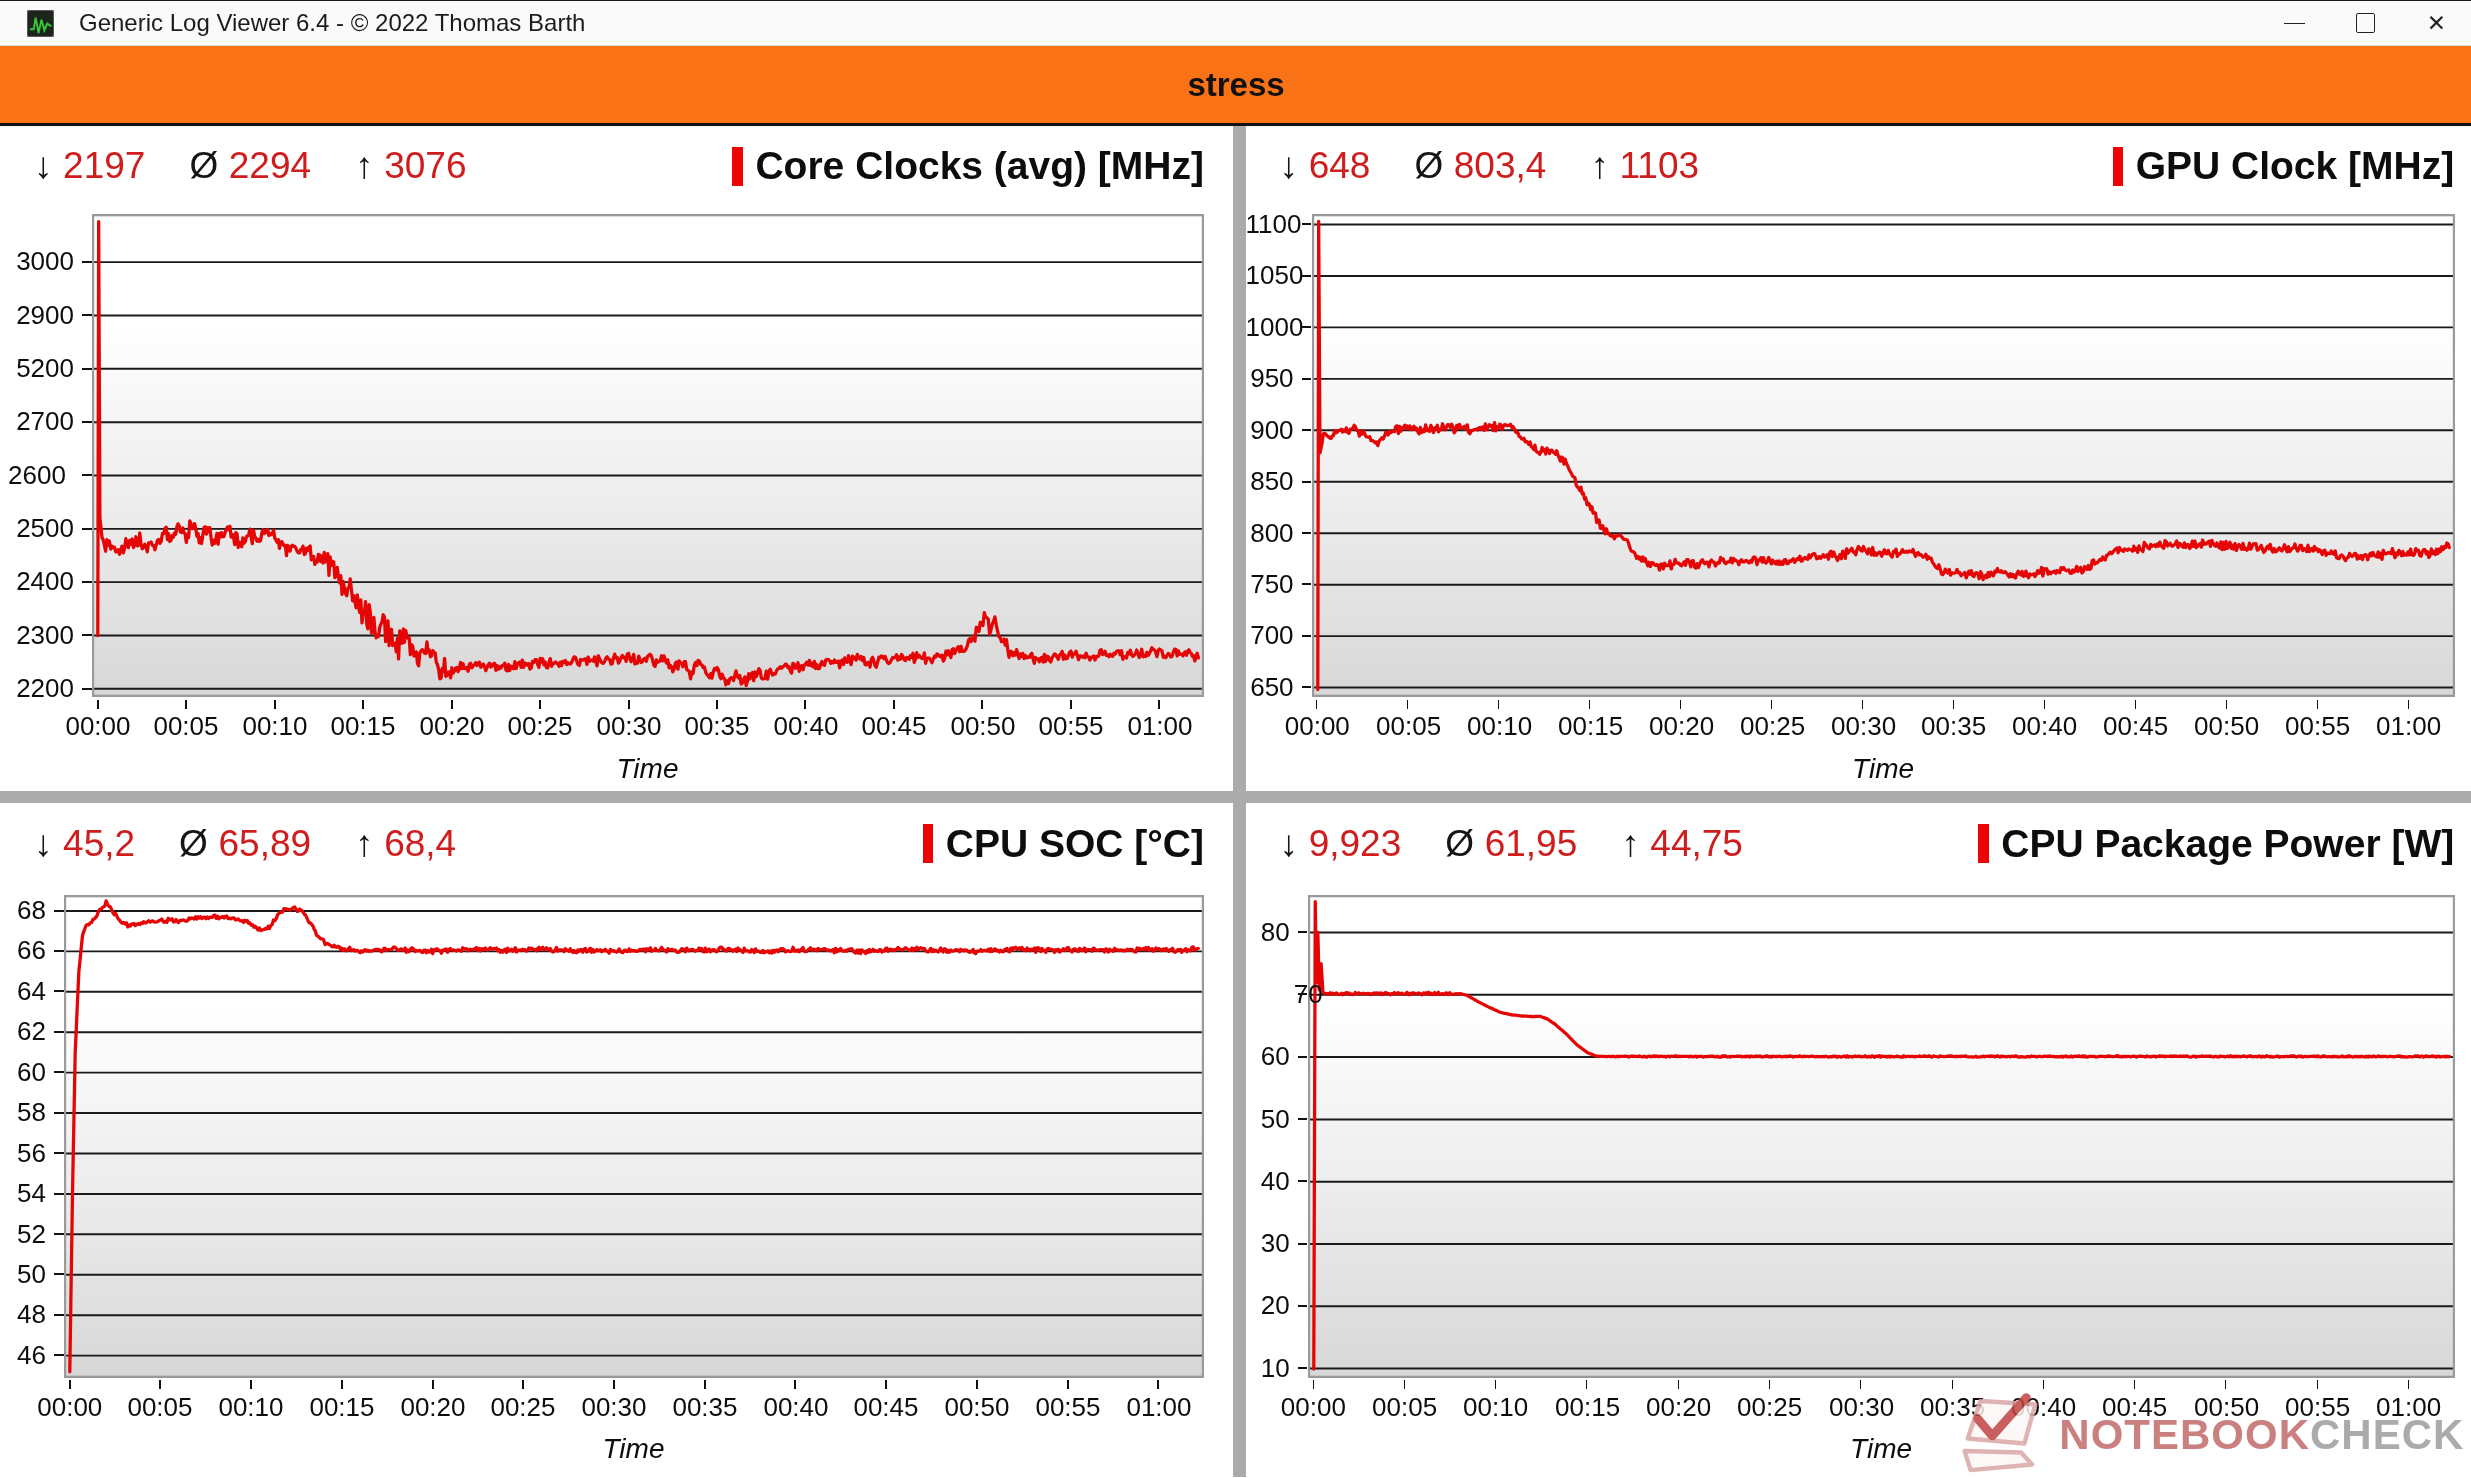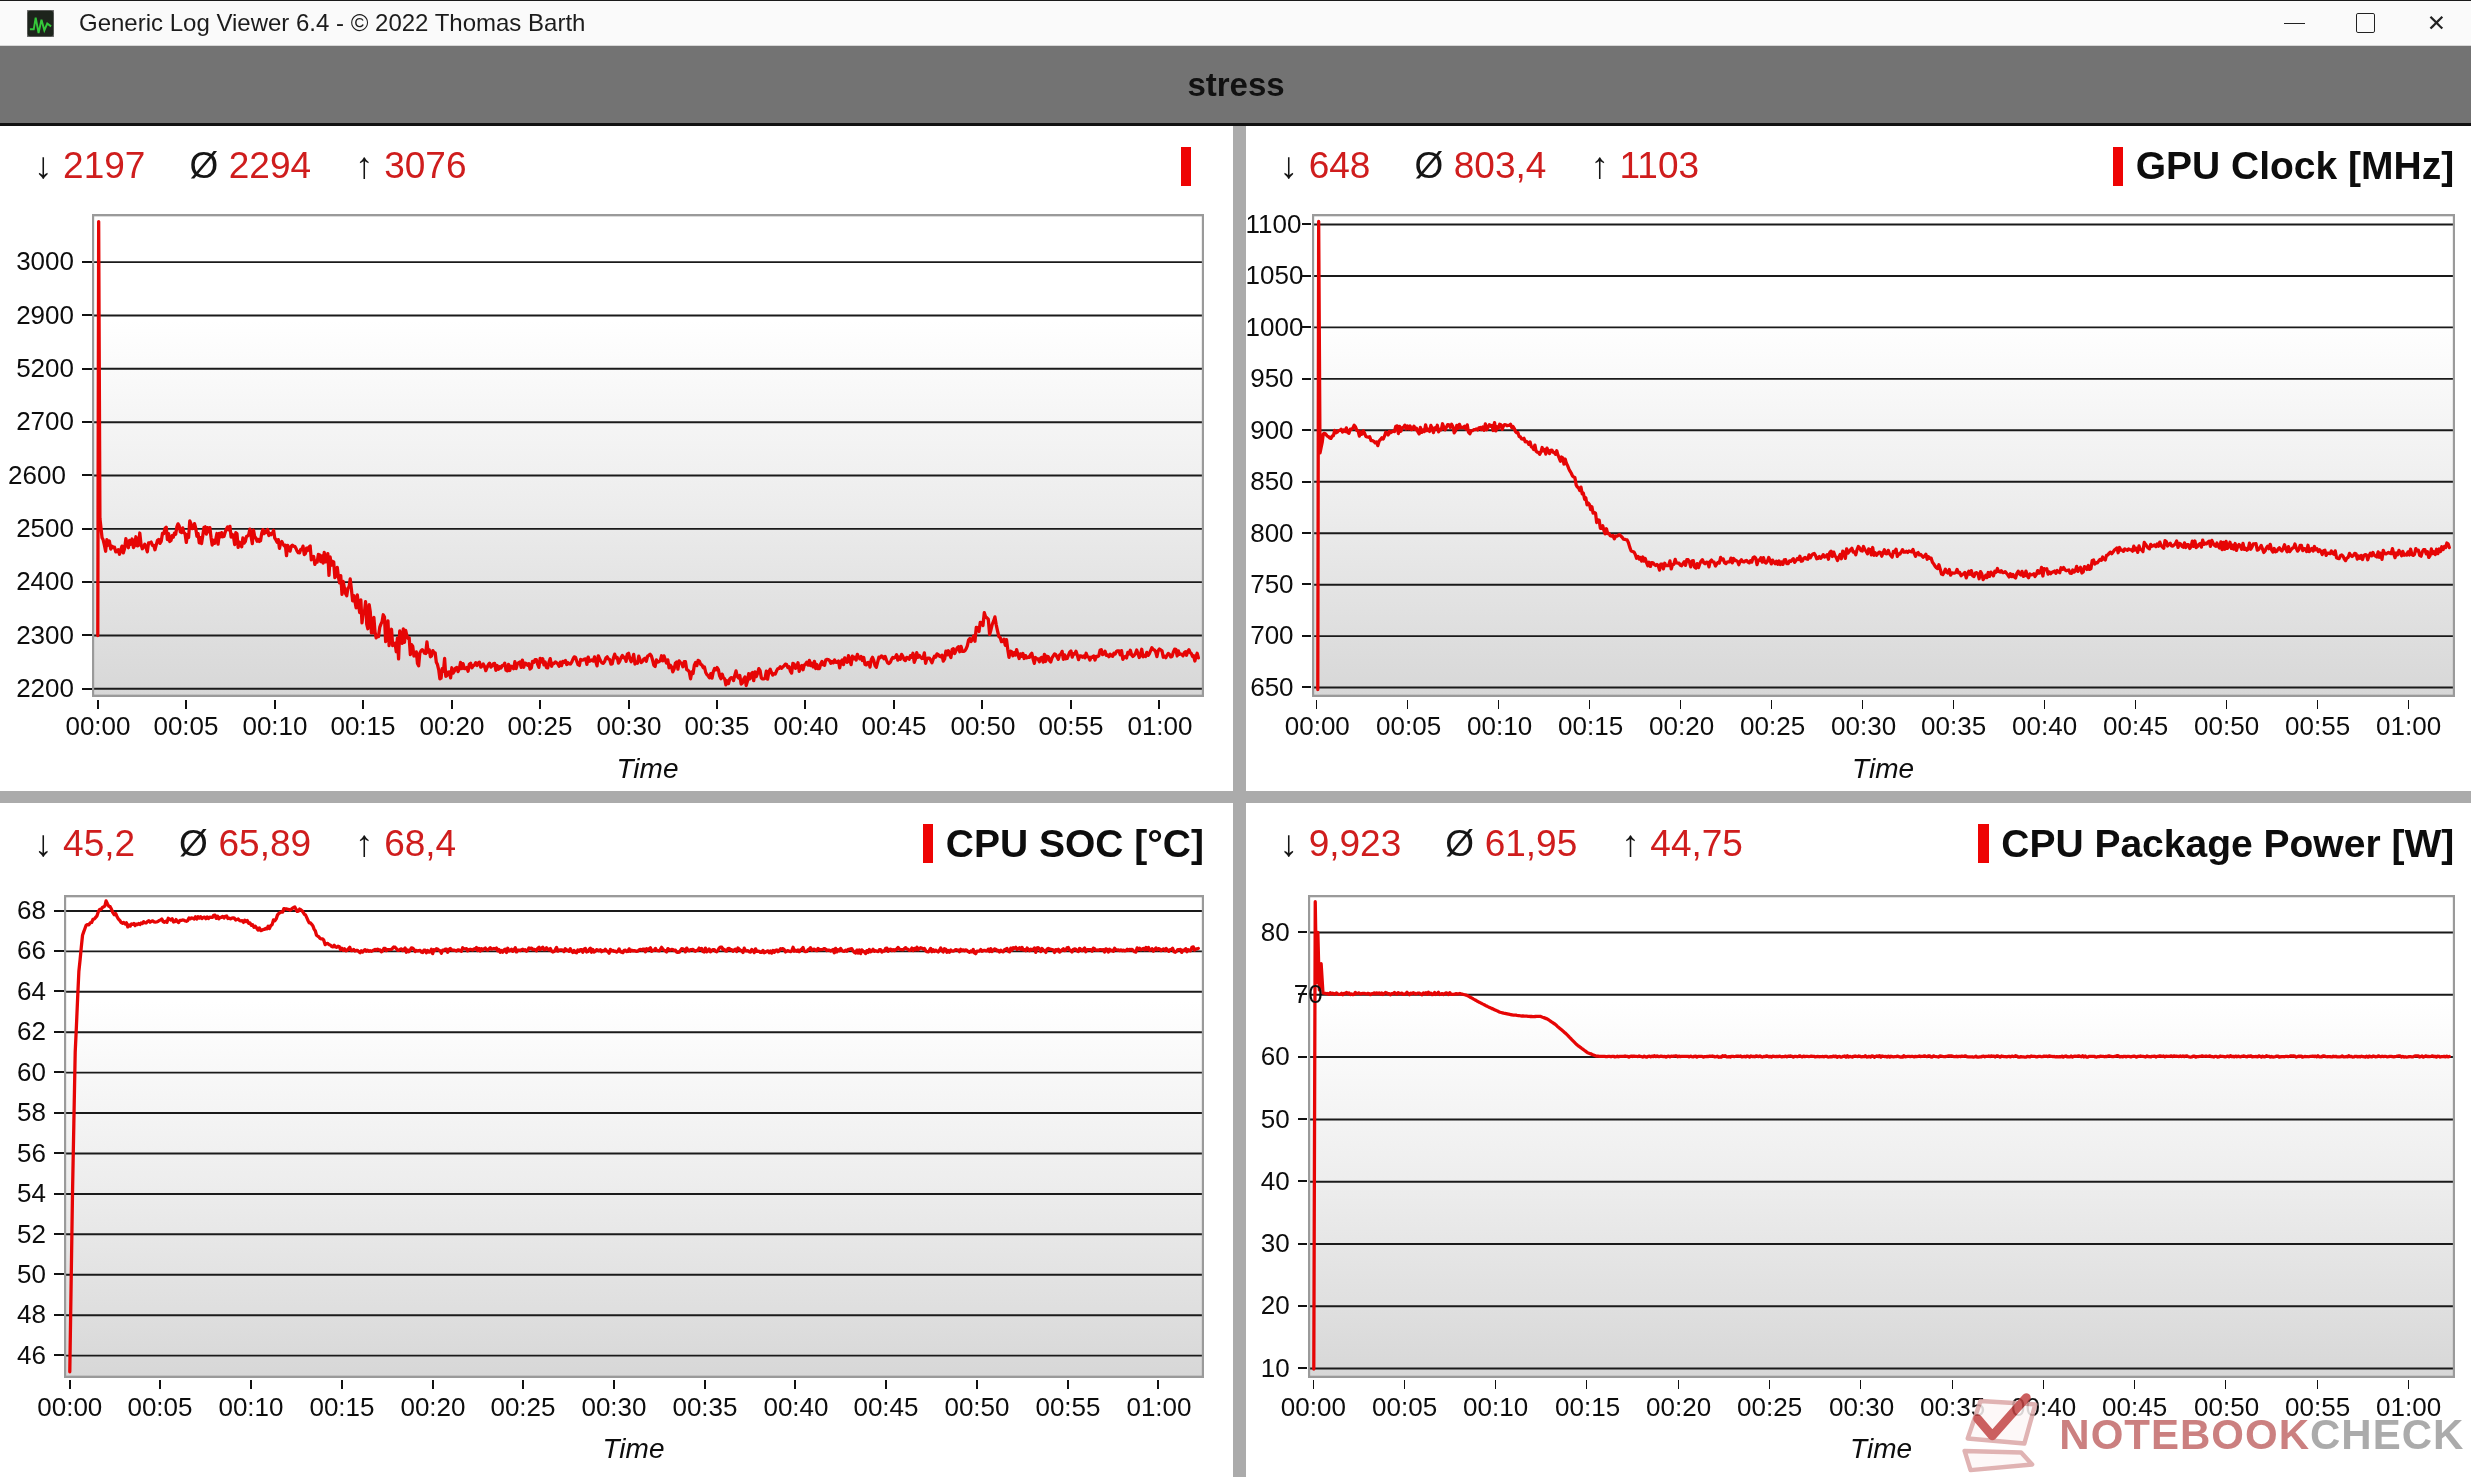--- a/index.html
+++ b/index.html
@@ -11,21 +11,21 @@
             border-bottom:1px solid #d8d8d8;display:flex;align-items:center;box-sizing:border-box;}
   .app-icon{width:27px;height:27px;margin-left:27px;flex:0 0 auto;}
   .win-title{margin-left:25px;font-size:24px;color:#1c1c1c;white-space:nowrap;}
   .win-btns{margin-left:auto;display:flex;height:100%;}
   .win-btn{width:71px;height:100%;display:flex;align-items:center;justify-content:center;
            font-size:23px;color:#222;cursor:default;}
   .glyph-min{display:inline-block;width:21px;border-top:1.9px solid #222;}
   .glyph-max{display:inline-block;width:17.4px;height:17.4px;border:1.9px solid #222;border-radius:1.9px;}
 
   
-  .page-header{height:77px;display:flex;align-items:center;justify-content:center;background:#737373;}
+  .page-header{height:77px;display:flex;align-items:center;justify-content:center;background:#f97316;}
   .page-title{font-size:33px;font-weight:bold;color:#111;}
   .header-sep{height:2.9px;background:#111;}
 
   
   .content{display:grid;grid-template-columns:1233px 1226px;grid-template-rows:665px 674px;
            gap:12.6px;background:#ababab;width:2472px;}
   .panel{background:#fff;position:relative;overflow:hidden;}
 
   .stats{position:absolute;top:15.4px;left:34px;height:50px;display:flex;align-items:center;gap:44px;}
   .stat{display:flex;align-items:center;gap:10.6px;font-size:37px;}
@@ -89,20 +89,21 @@
           <span class="sym">Ø</span>
           <span class="val">2294</span>
         </div>
       <div class="stat">
           <span class="sym">↑</span>
           <span class="val">3076</span>
         </div>
     </div>
     <div class="legend" style="right: 29px;">
       <span class="legend-bar"></span>
+      <span class="legend-title">Core Clocks (avg) [MHz]</span>
     </div>
     <div class="chart-host">
         <div class="plot" style="left: 92px; top: 88px; width: 1112px; height: 483px;">
           <svg width="1112" height="483" viewBox="0 0 1152 500">
             <line x1="1" x2="1151" y1="491.7" y2="491.7" stroke="#1a1a1a" stroke-width="2"></line>
             <line x1="1" x2="1151" y1="436.5" y2="436.5" stroke="#1a1a1a" stroke-width="2"></line>
             <line x1="1" x2="1151" y1="381.2" y2="381.2" stroke="#1a1a1a" stroke-width="2"></line>
             <line x1="1" x2="1151" y1="326.0" y2="326.0" stroke="#1a1a1a" stroke-width="2"></line>
             <line x1="1" x2="1151" y1="270.7" y2="270.7" stroke="#1a1a1a" stroke-width="2"></line>
             <line x1="1" x2="1151" y1="215.5" y2="215.5" stroke="#1a1a1a" stroke-width="2"></line>

